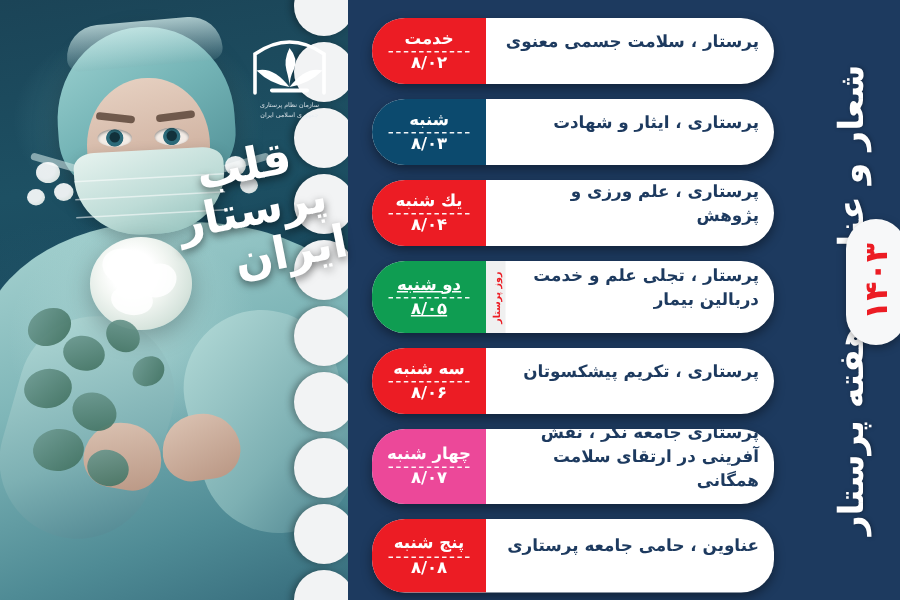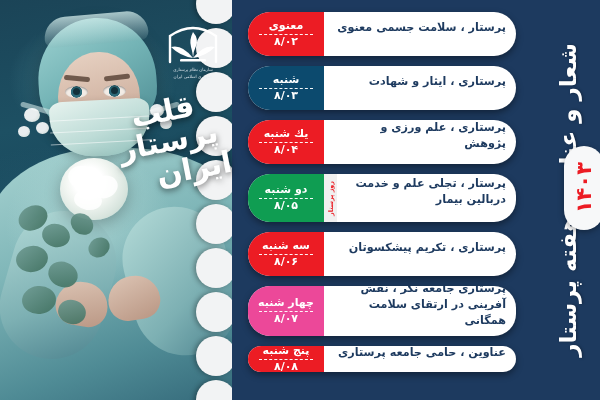--- a/index.html
+++ b/index.html
@@ -157,21 +157,21 @@
     box-shadow:0 3px 7px rgba(0,0,0,.40);
     overflow:hidden;
   }
   .badge{
     flex:0 0 76px;
     background:#ec1c24;
     color:#ffffff;
     display:flex;flex-direction:column;align-items:center;justify-content:center;
     padding:2px 0;
   }
-  .badge.green{background:#0f9d52;}
+  .badge.green{background:#0f9d52;text-decoration:underline;}
   .badge .day{font-size:11px;font-weight:bold;line-height:1.15;white-space:nowrap;}
   .badge .dash{
     width:54px;height:0;margin:2px 0 1px;
     border-top:1px dashed rgba(255,255,255,.95);
   }
   .badge .date{font-size:11px;font-weight:bold;line-height:1.1;letter-spacing:.4px;}
   .title{
     flex:1 1 auto;
     display:flex;align-items:center;justify-content:flex-start;
     padding:4px 10px 16px 12px;
@@ -294,21 +294,21 @@
 
   <div class="callig">
     <div class="l1">قلب پرستار</div>
     <div class="l2">ایران</div>
   </div>
 
   <div class="rows">
 
     <div class="row" style="top:4px;height:44px;">
       <div class="badge" style="background: rgb(236, 28, 36);">
-        <div class="day">معنوی</div>
+        <div class="day">خدمت</div>
         <div class="dash"></div>
         <div class="date">۸/۰۲</div>
       </div>
       <div class="title">پرستار ، سلامت جسمی معنوی</div>
     </div>
 
     <div class="row" style="top:58px;height:44px;">
       <div class="badge" style="background: #0c4a6e;">
         <div class="day">شنبه</div>
         <div class="dash"></div>
@@ -349,21 +349,21 @@
 
     <div class="row" style="top:278px;height:50px;">
       <div class="badge" style="background: #ec4899;">
         <div class="day">چهار شنبه</div>
         <div class="dash"></div>
         <div class="date">۸/۰۷</div>
       </div>
       <div class="title">پرستاری جامعه نگر ، نقش آفرینی در ارتقای سلامت همگانی</div>
     </div>
 
-    <div class="row" style="top:338px;height:26px;">
+    <div class="row" style="top:338px;height:49px;">
       <div class="badge" style="background: rgb(236, 28, 36);">
         <div class="day">پنج شنبه</div>
         <div class="dash"></div>
         <div class="date">۸/۰۸</div>
       </div>
       <div class="title">عناوین ، حامی جامعه پرستاری</div>
     </div>
 
   </div>
 

